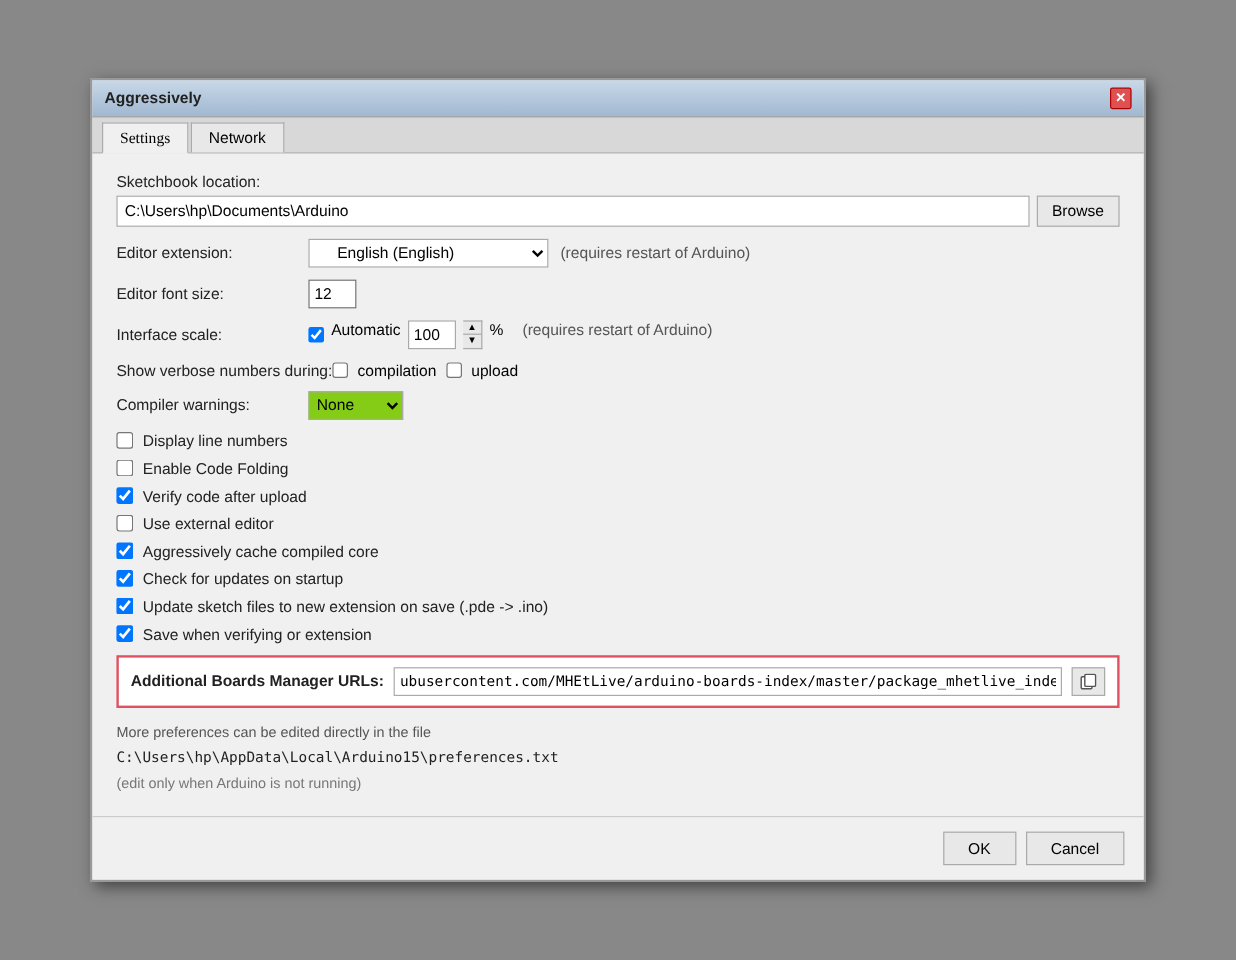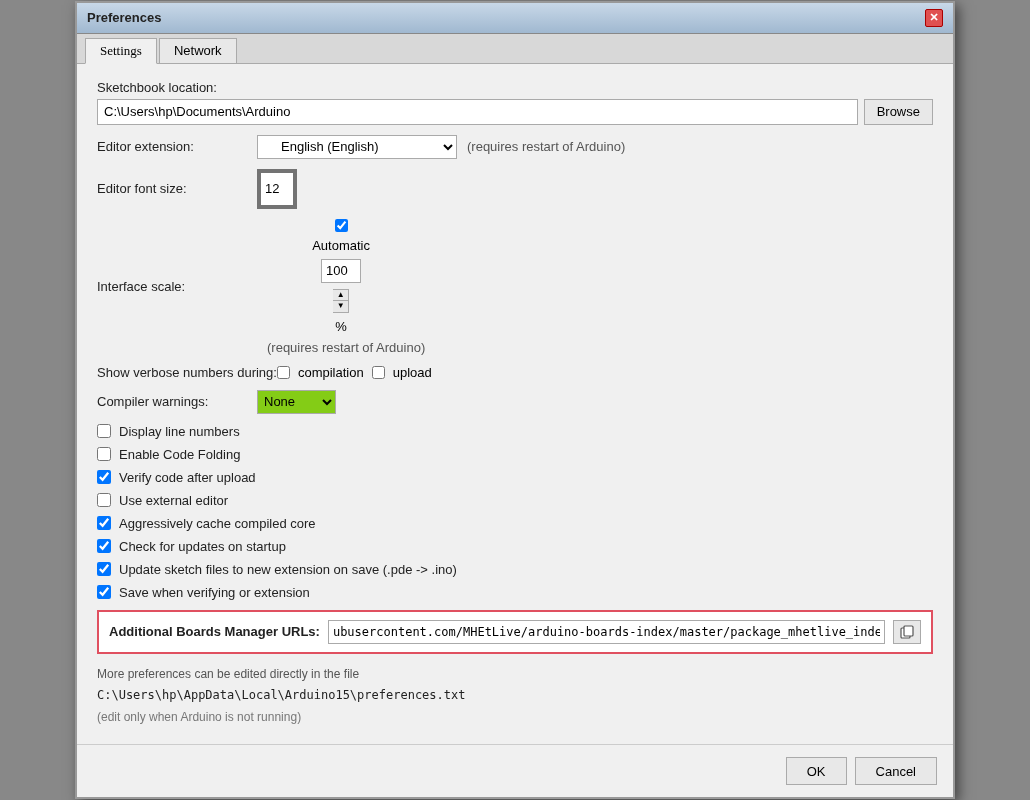--- a/index.html
+++ b/index.html
@@ -119,30 +119,28 @@
       padding: 0 19px;
     }
     .restart-note {
       margin-left: 10px;
       color: #555;
       font-size: 13px;
     }
     .font-size-input {
       width: 40px;
       height: 24px;
-      border: 4px solid #737373;
-      padding: 16px 4px;
+      border: 1px solid #737373;
+      padding: 6px 4px;
       font-size: 13px;
       background: white;
     }
     .scale-row {
       display: flex;
-      align-items: center;
       gap: 6px;
-      flex-direction: column;
     }
     .scale-input {
       width: 40px;
       height: 24px;
       border: 1px solid #aaa;
       padding: 2px 4px;
       font-size: 13px;
       background: white;
     }
     .spinner-btn {
@@ -264,21 +262,21 @@
       cursor: pointer;
       font-size: 13px;
     }
   </style>
 </head>
 <body>
 
 <div class="window">
 
   <div class="title-bar">
-    <span class="title-bar-title">Preferences</span>
+    <span class="title-bar-title">Aggressively</span>
     <div class="close-btn">✕</div>
   </div>
 
   <div class="tabs">
     <div class="tab active">
       <span>Settings</span>
     </div>
     <div class="tab">
       <span>Network</span>
     </div>

